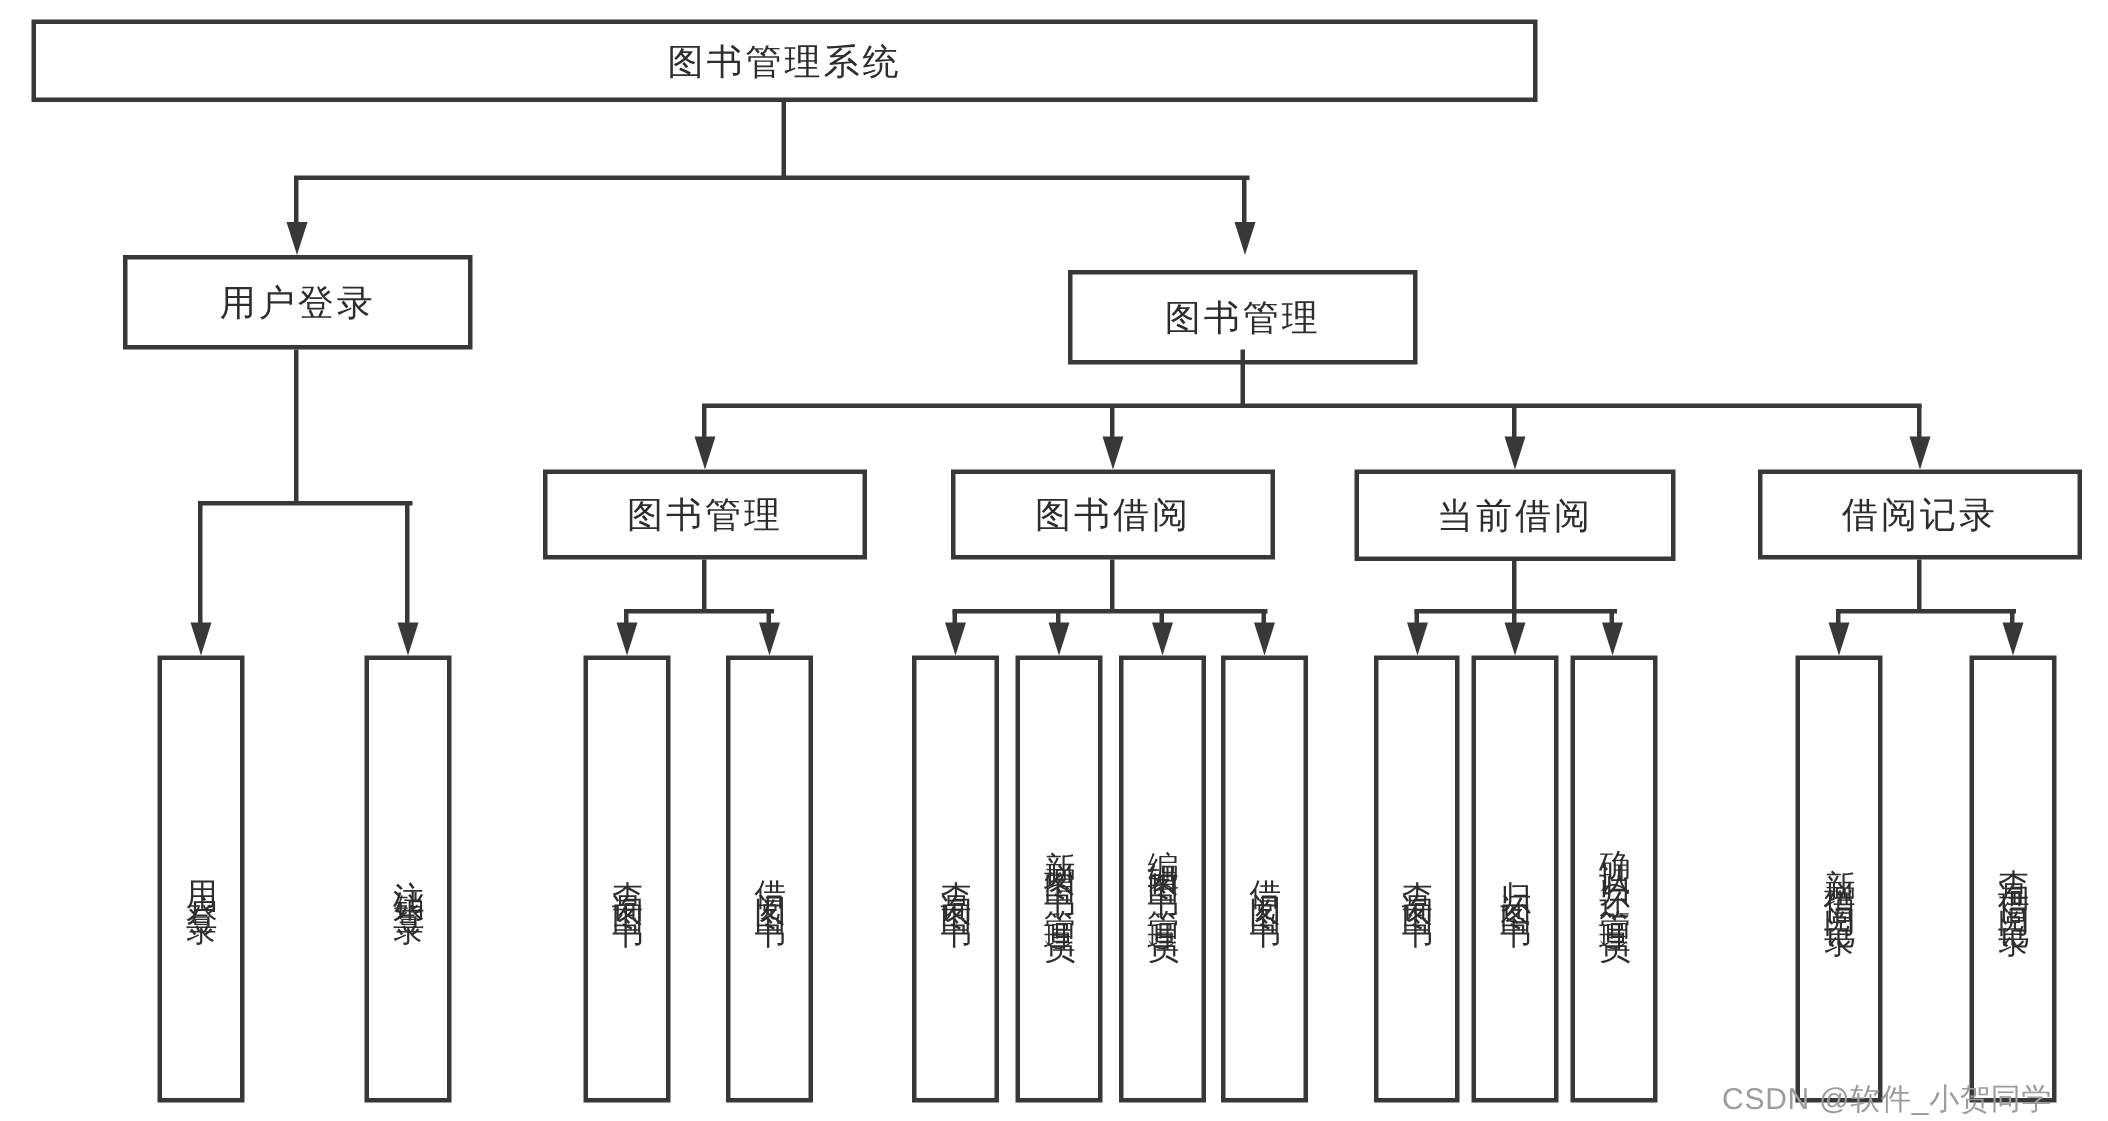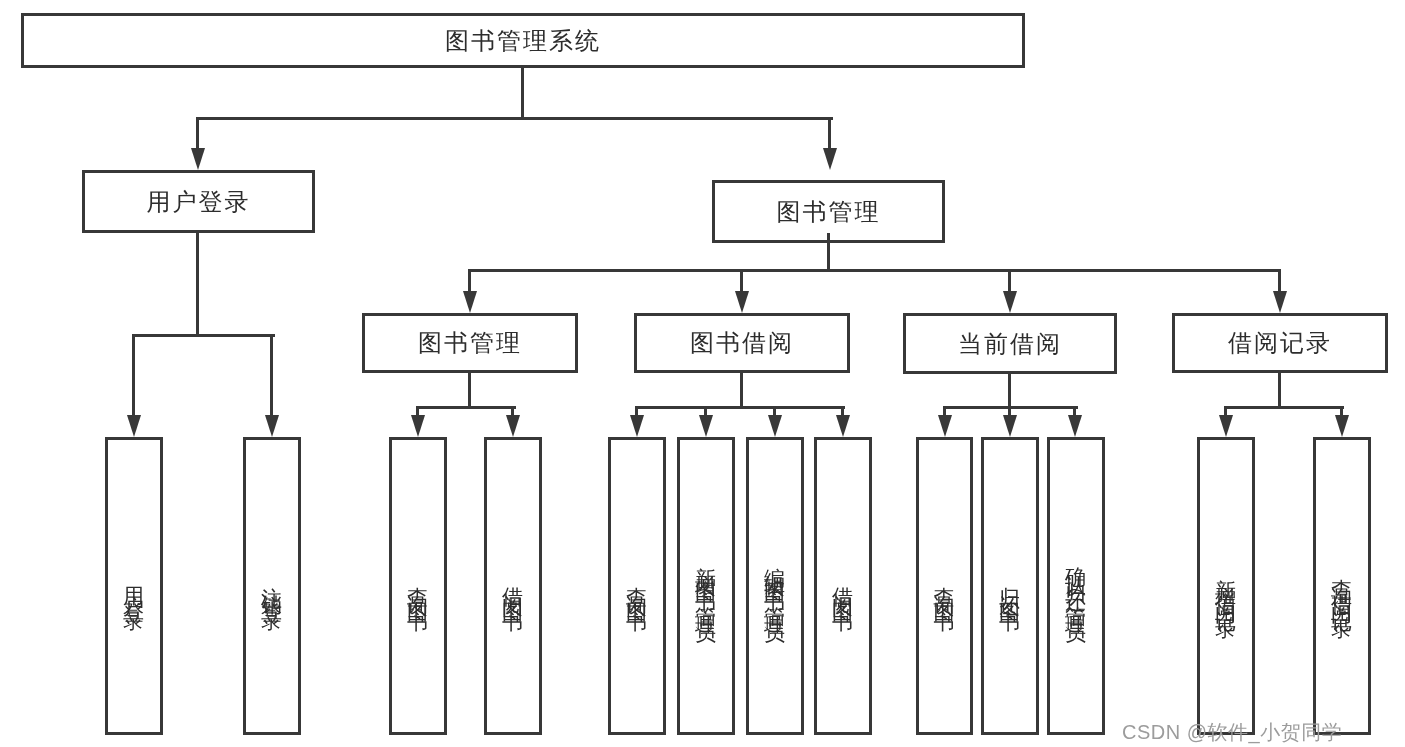--- a/index.html
+++ b/index.html
@@ -17,21 +17,21 @@
     font-size:21px;letter-spacing:8px;color:#2d2d2d;line-height:1;
   }
   .vl{position:absolute;width:3px;background:#383838;}
   .hl{position:absolute;height:3px;background:#383838;}
   .ah{
     position:absolute;width:0;height:0;
     border-left:7px solid transparent;border-right:7px solid transparent;
     border-top:22px solid #383838;
   }
   .watermark{
-    position:absolute;left:1122px;top:719px;font-size:20px;color:#9c9c9c;
+    position:absolute;left:1148px;top:719px;font-size:20px;color:#9c9c9c;
     white-space:nowrap;letter-spacing:0.5px;
   }
 </style>
 </head>
 <body>
 
 <div id="canvas">
 
   <div class="node h" style="left:21px;top:13px;width:1004px;height:55px">
     <span>图书管理系统</span>

